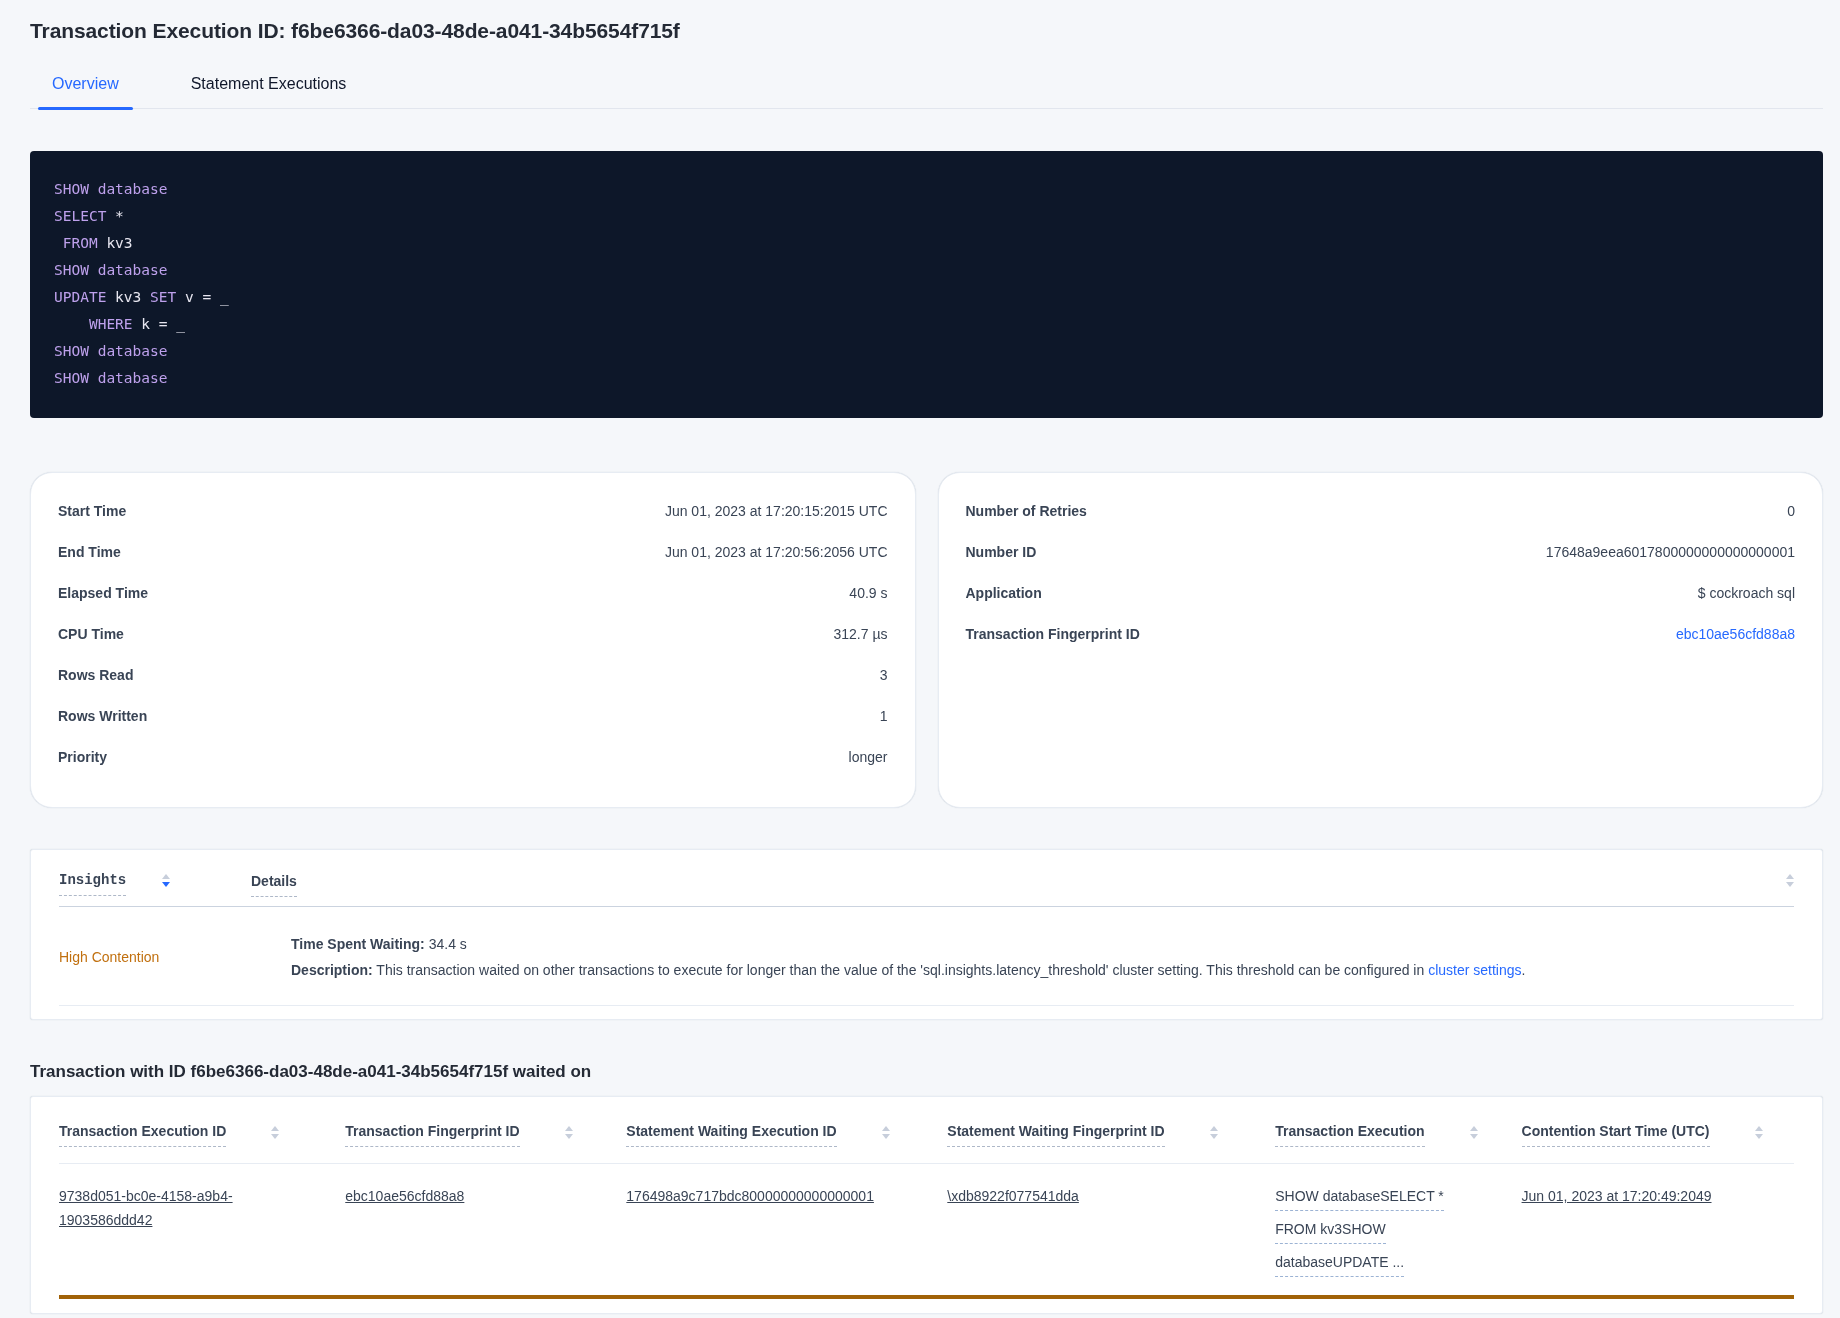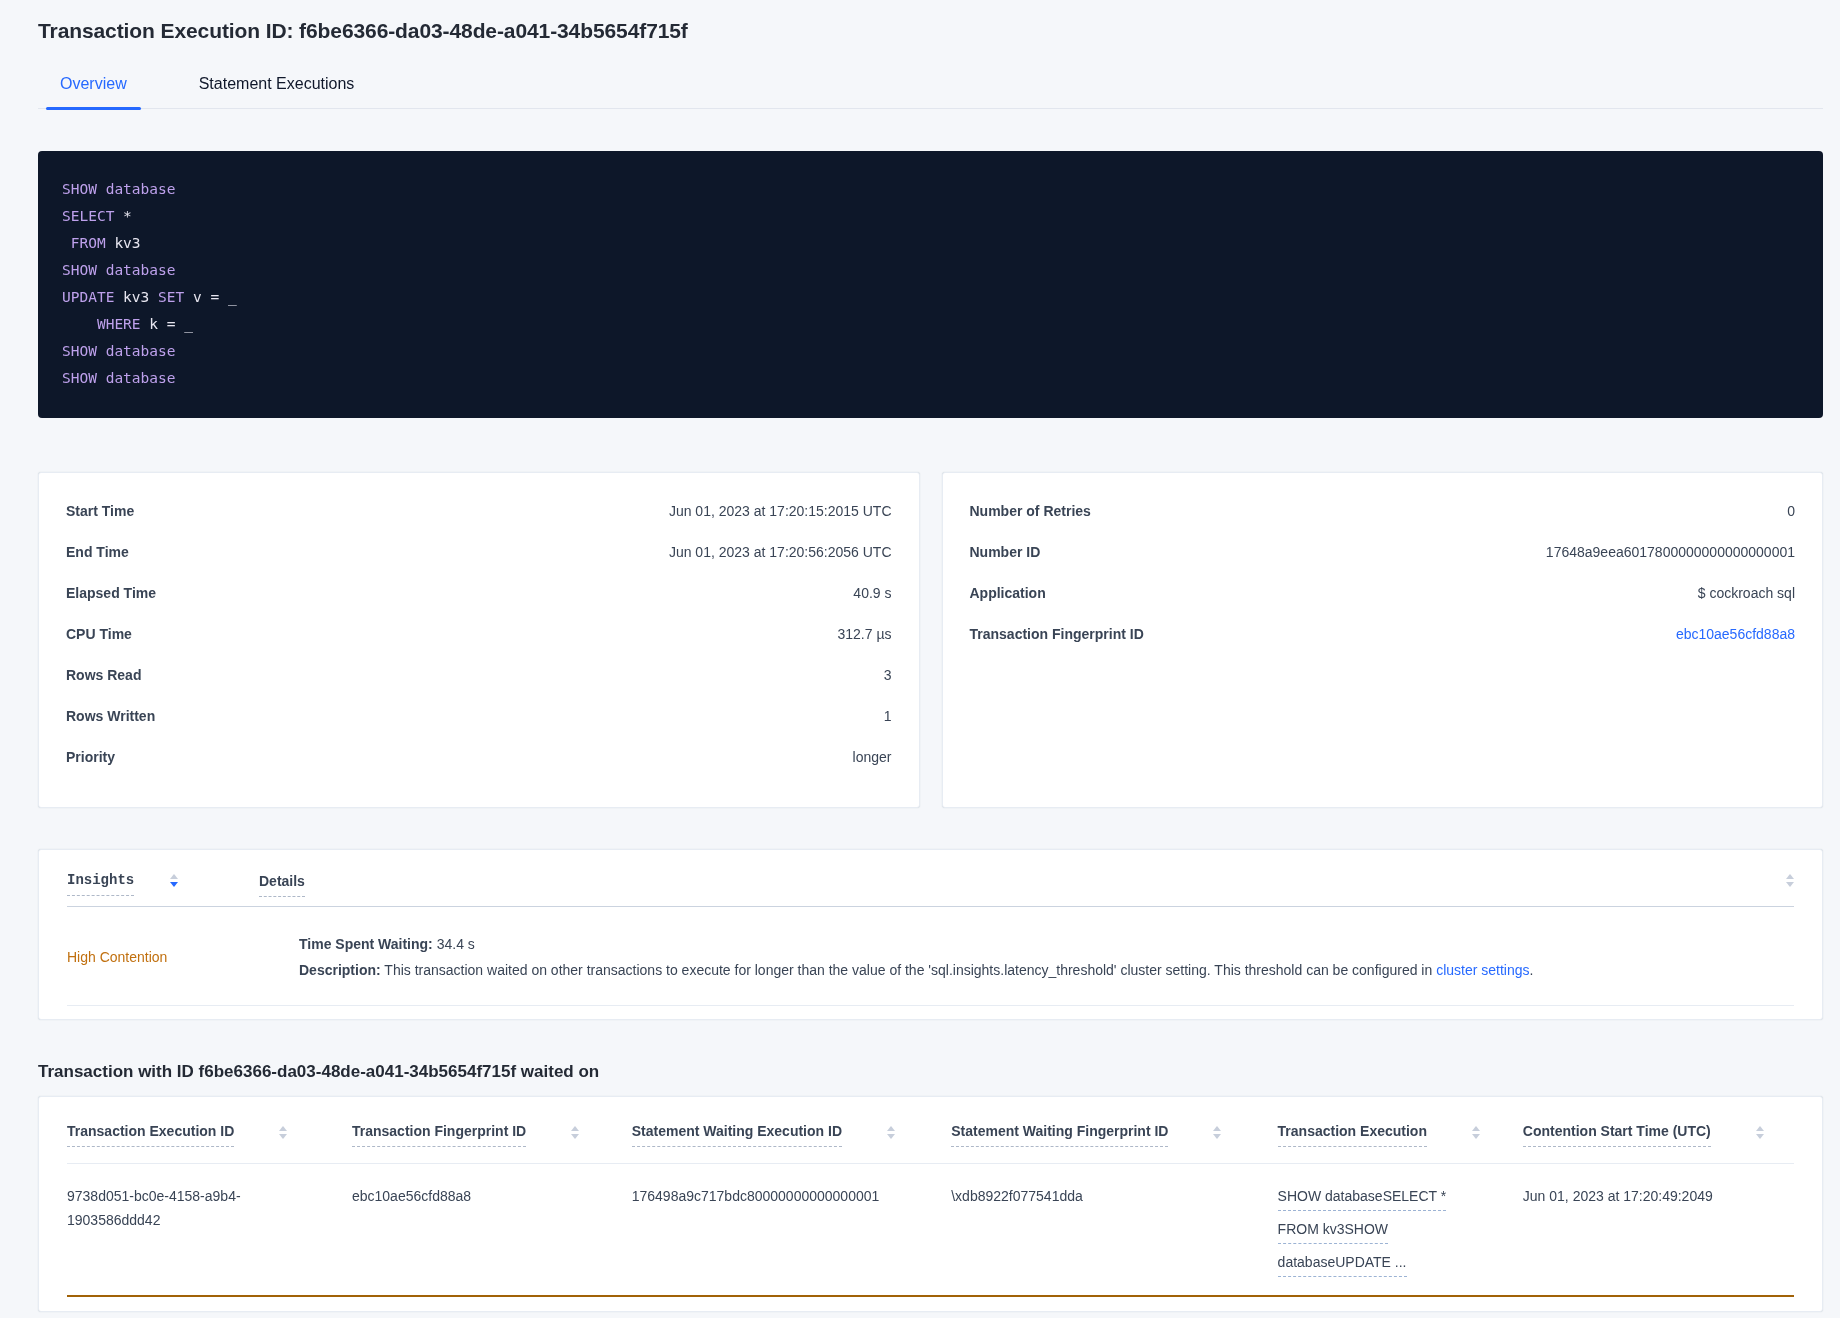--- a/index.html
+++ b/index.html
@@ -2,21 +2,21 @@
 <html><head>
 <meta charset="utf-8">
 <style>
   * { margin:0; padding:0; box-sizing:border-box; }
   html,body { width:1840px; height:1318px; overflow:hidden; }
   body {
     background:#f5f7fa;
     font-family:"Liberation Sans", sans-serif;
     color:#394455;
   }
-  .page { padding:18px 17px 0 38px; }
+  .page { padding:18px 17px 0 30px; }
 
   
   h1.page-title {
     font-size:21px; line-height:26px; font-weight:700; color:#242a35; letter-spacing:-0.1px;
   }
   .tabs {
     display:flex; margin-top:30px; border-bottom:1px solid #e2e6ee; padding-left:8px;
   }
   .tab {
     font-size:16px; line-height:19px; color:#0f172a; padding:0 14px 15px;
@@ -38,21 +38,21 @@
   .sql-kw { color:#bea1ec; }
   .sql-plain { color:#e7e6f0; }
 
   
   .card {
     background:#ffffff; border:1px solid #e7ecf3; border-radius:3px;
     box-shadow:0 0 1px rgba(67,90,111,0.25);
   }
 
   .summary-row { display:flex; gap:22px; margin-top:54px; align-items:stretch; }
-  .summary-card { flex:1; padding:30px 27px 17px; }
+  .summary-card { flex:1; padding:30px 27px 17px;border-radius:22px; }
   .srow { display:flex; justify-content:space-between; align-items:baseline; height:41px; }
   .srow .lbl { font-size:14px; font-weight:700; color:#394455; }
   .srow .val { font-size:14px; color:#394455; text-align:right; }
   .srow .val.link { color:#2669ff; cursor:pointer; }
 
   
   .sort-icon { display:inline-flex; flex-direction:column; align-items:center; gap:3px;
                margin-left:18px; cursor:pointer; }
   .sort-icon i { display:block; width:0; height:0;
                  border-left:4.5px solid transparent; border-right:4.5px solid transparent; }
@@ -78,21 +78,21 @@
   .insight-details { flex:1; font-size:14px; line-height:26px; color:#394455; }
   .insight-details b { font-weight:700;margin-left:40px; }
   a.inline-link { color:#2669ff; text-decoration:none; cursor:pointer; }
 
   
   h2.waited-heading { margin-top:42px; font-size:17px; font-weight:700; color:#242a35; }
   .waited-card { margin-top:14px; padding:0 28px 14px; }
   .wt-head { display:flex; padding:26px 0 16px; border-bottom:1px solid #e7ecf3; }
   .wt-th { display:flex; align-items:flex-start; padding-right:18px;gap:27px; }
   .wt-th .sort-icon { margin-top:3px; }
-  .wt-row { display:flex; padding:20px 0 12px; border-bottom:2px solid #a16207; }
+  .wt-row { display:flex; padding:20px 0 12px; border-bottom:4px solid #a16207;text-decoration:underline; }
   .wt-cell { font-size:14px; line-height:24px; color:#394455; padding-right:24px; }
   .c1 { width:16.5%; } .c2 { width:16.2%; } .c3 { width:18.5%; }
   .c4 { width:18.9%; } .c5 { width:14.2%; } .c6 { width:15.7%; }
   .wt-row .c1 .wrap { display:block; max-width:205px; }
   .exec-line { display:block; margin-bottom:6px; }
   .exec-line span {
     display:inline-block; color:#394455; border-bottom:1px dashed #9cb3d4;
     padding-bottom:2px; cursor:pointer;
   }
 </style>

